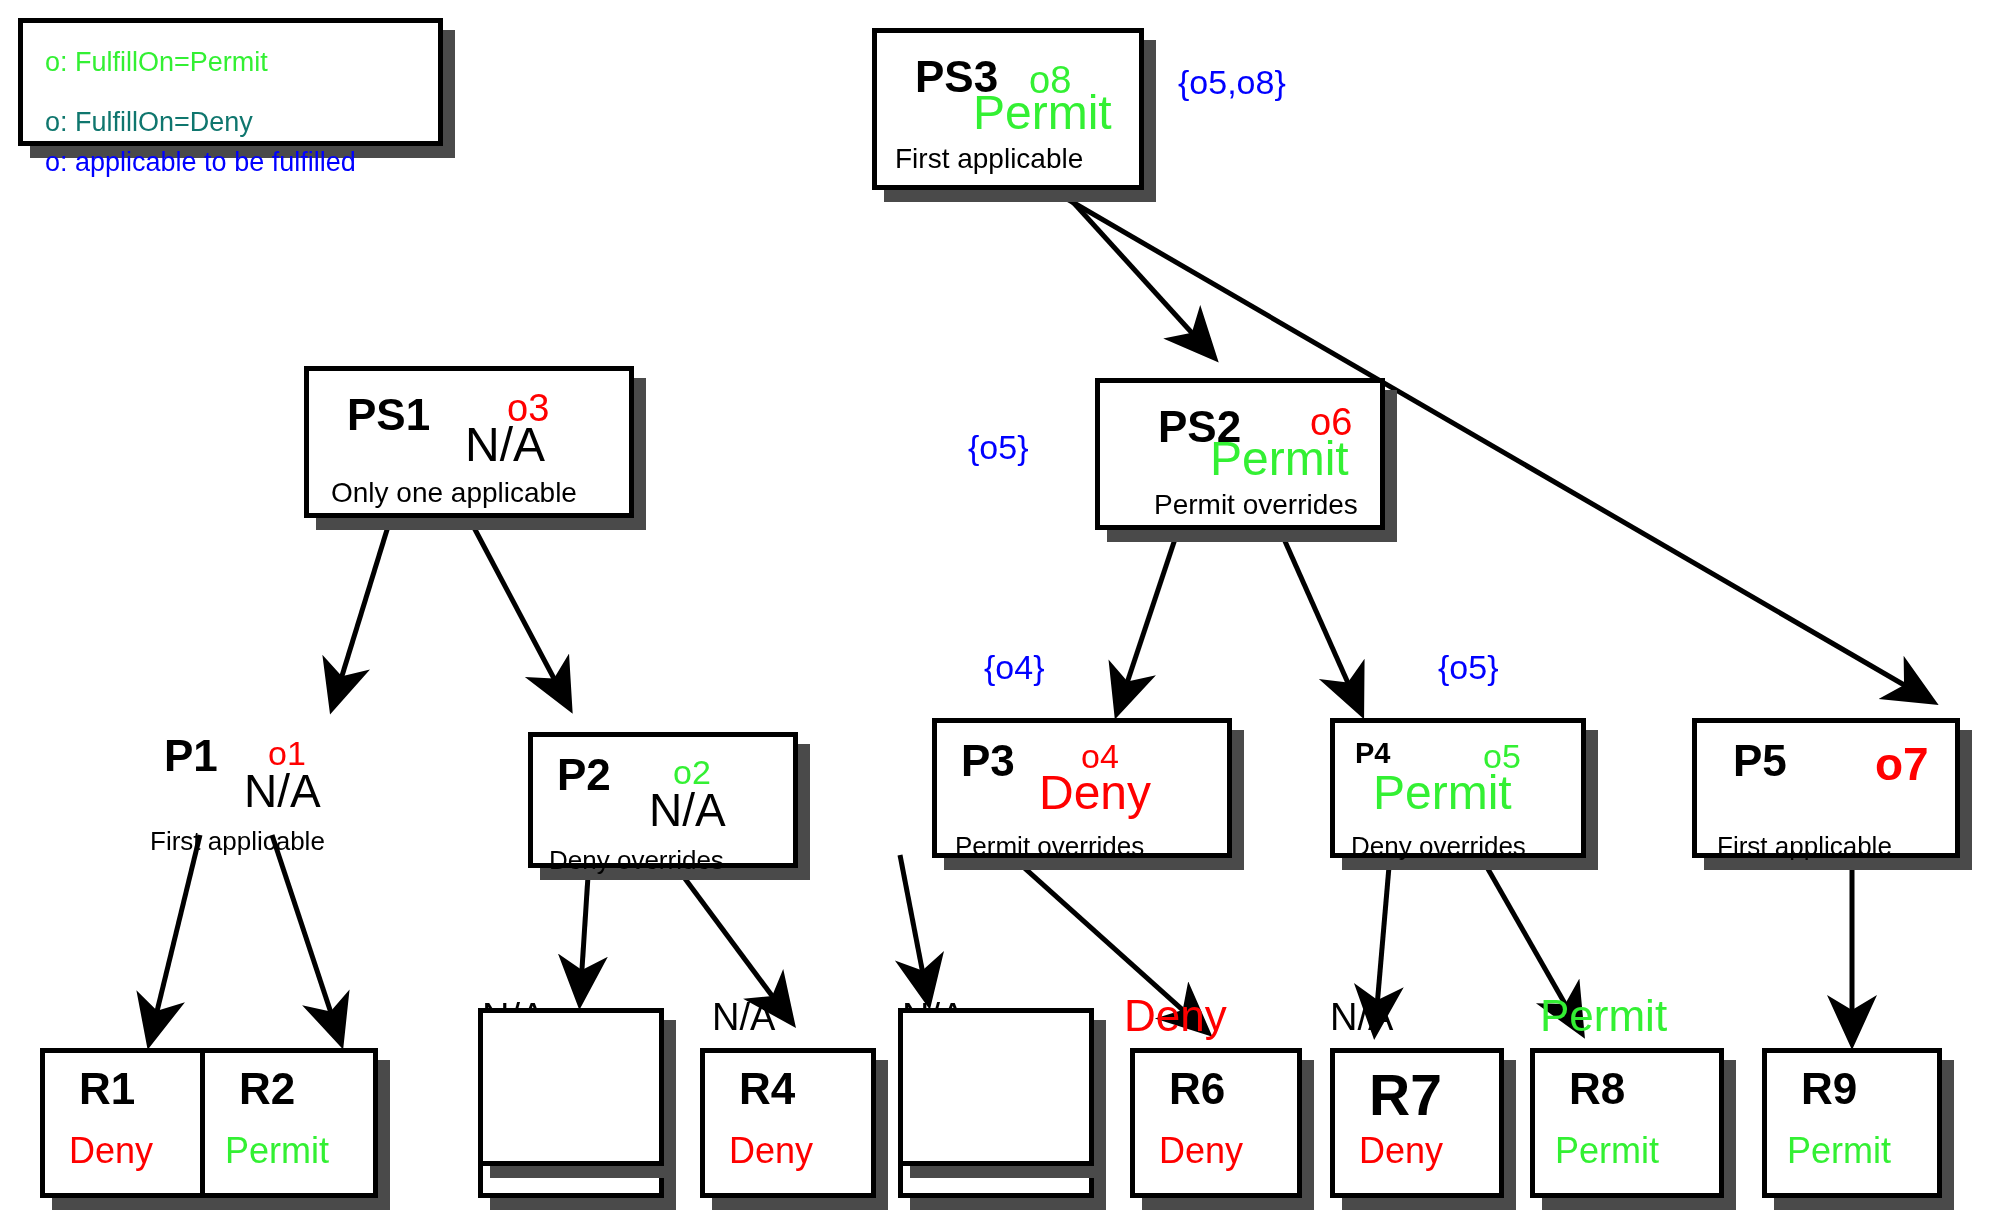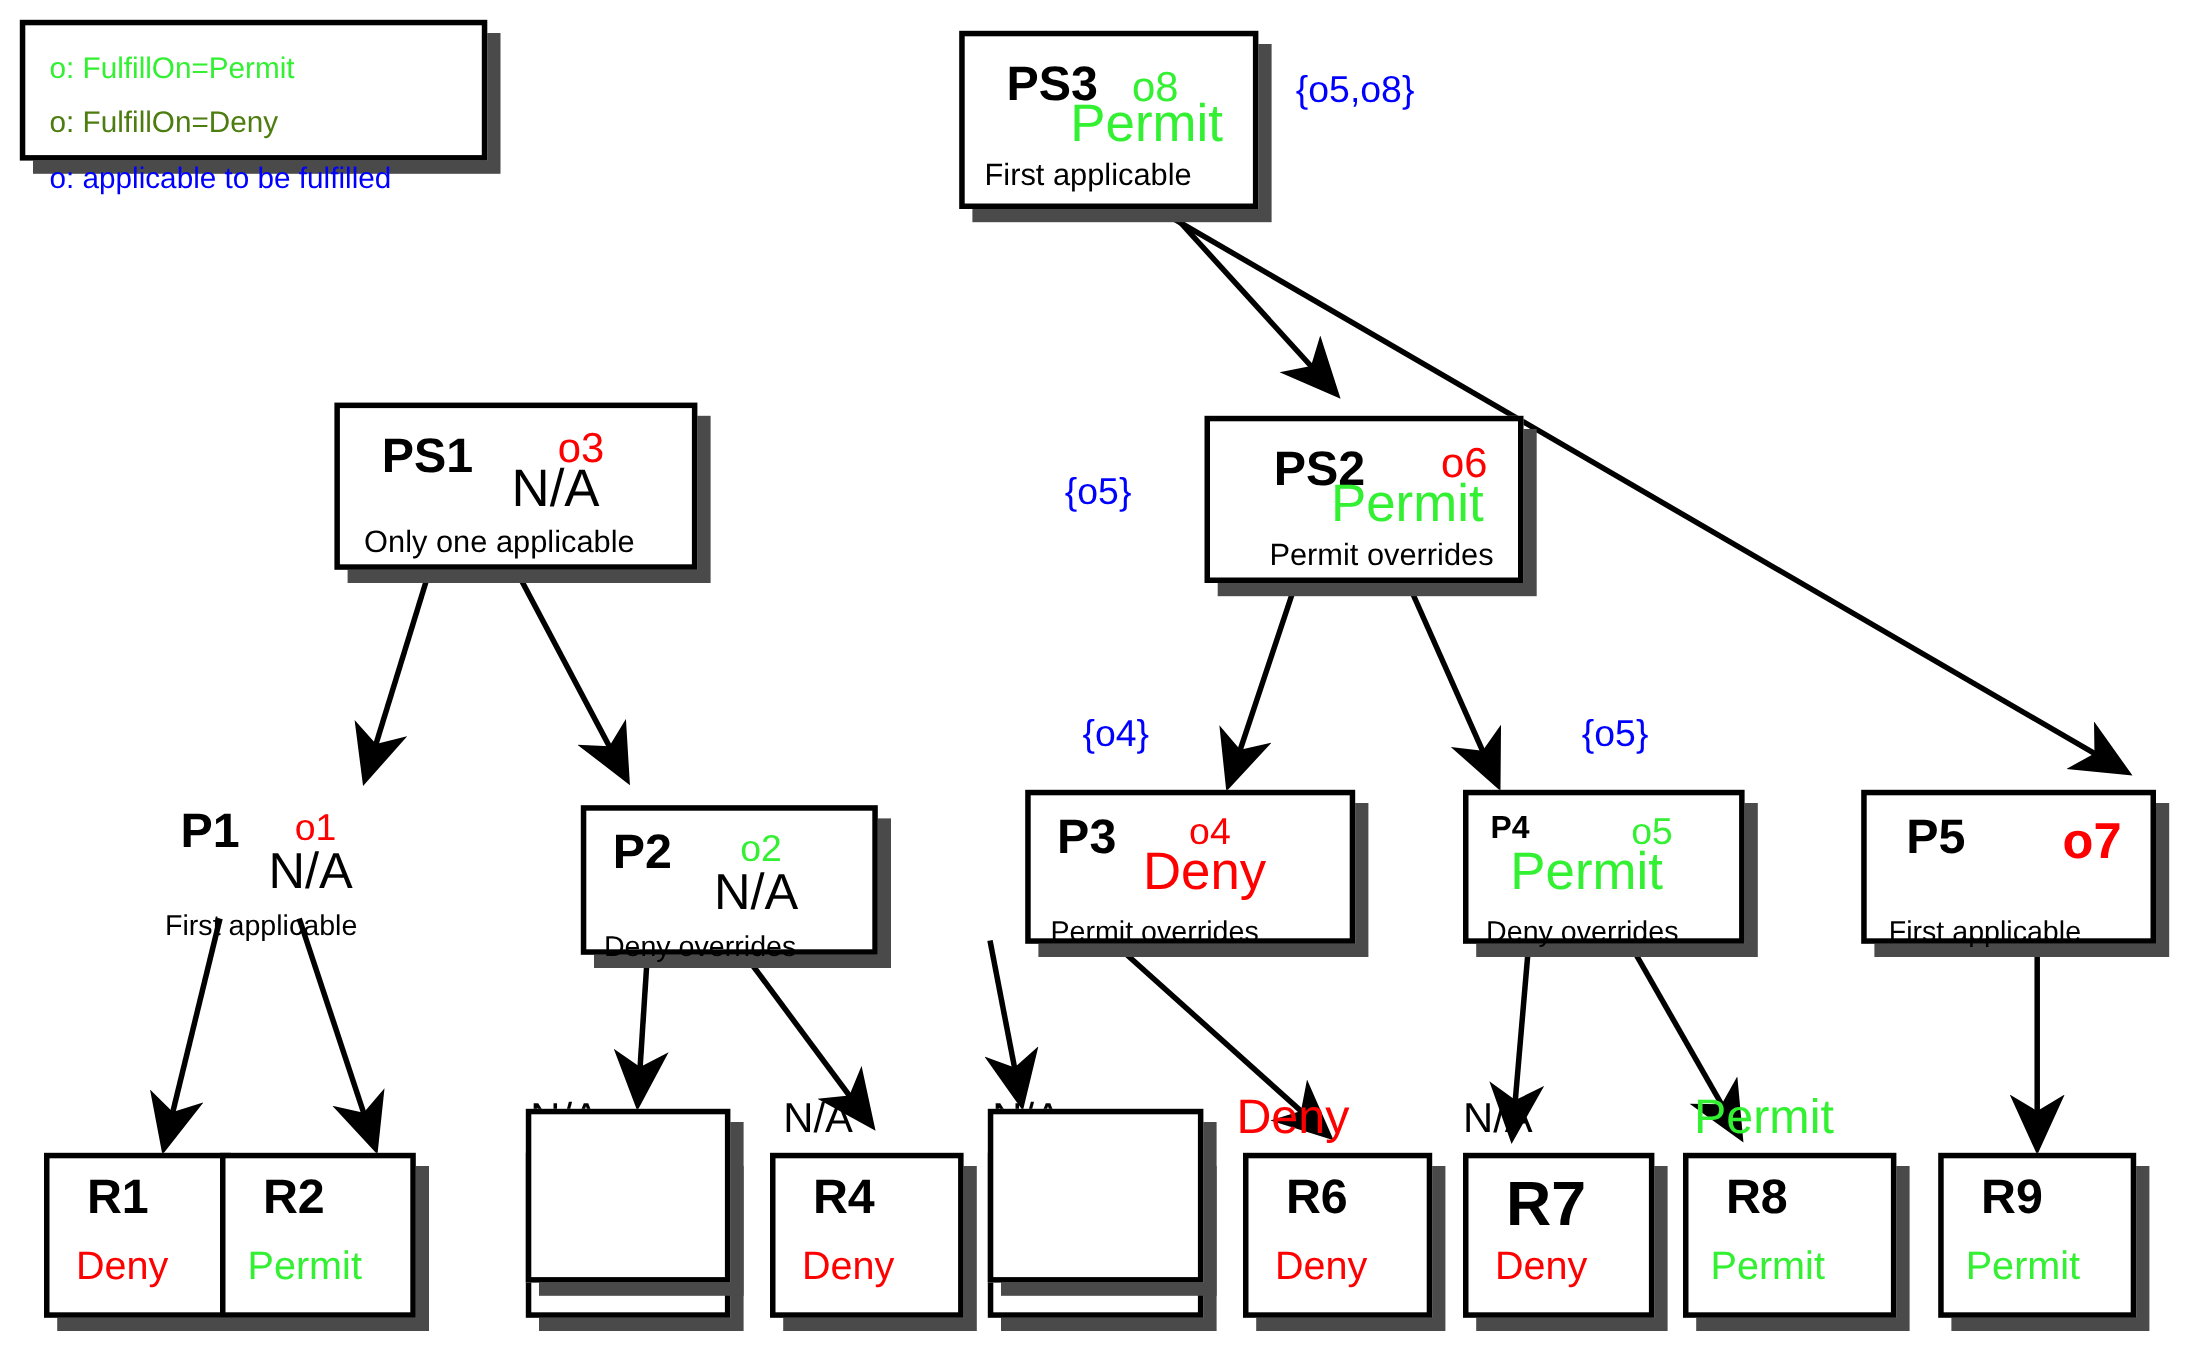--- a/index.html
+++ b/index.html
@@ -98,21 +98,21 @@
     pointer-events:none;
   }
 </style>
 </head>
 <body>
 
 <div id="canvas">
 
   <div id="legend">
     <div class="lrow" style="top:26px;color:#33f033;">o: FulfillOn=Permit</div>
-    <div class="lrow" style="top:75px;color:#4d7c0f;">o: FulfillOn=Deny</div>
+    <div class="lrow" style="top:86px;color:#0f766e;">o: FulfillOn=Deny</div>
     <div class="lrow" style="top:126px;color:#0000ff;">o: applicable to be fulfilled</div>
   </div>
 
   <svg id="edges" viewBox="0 0 1996 1232">
     <defs>
       <marker id="ah" markerWidth="14" markerHeight="14" refX="9" refY="5" orient="auto" markerUnits="strokeWidth">
         <path d="M0,0 L11,5 L0,10 L3,5 z" fill="#000000"></path>
       </marker>
     </defs>
     <g stroke="#000000" stroke-width="5" fill="none" marker-end="url(#ah)">

